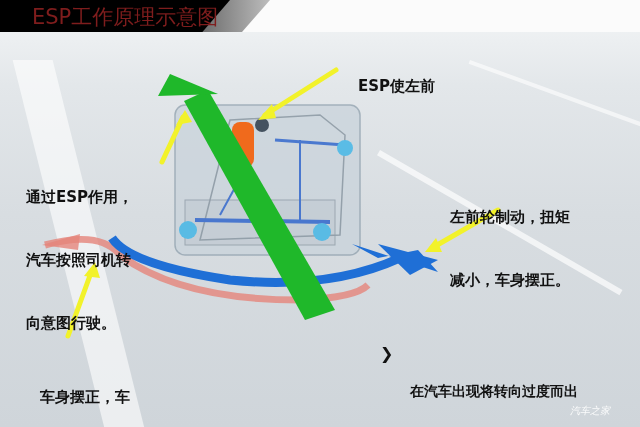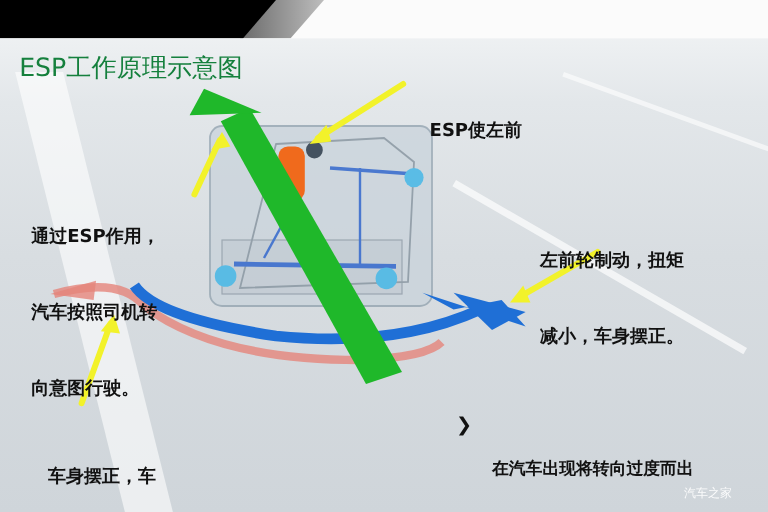--- a/index.html
+++ b/index.html
@@ -5,27 +5,27 @@
   html, body { margin:0; padding:0; }
   body { width:640px; height:427px; overflow:hidden; position:relative;
          font-family:"DejaVu Sans", "Liberation Sans", sans-serif; }
   .scene { position:absolute; left:0; top:0; width:640px; height:427px;
            background: linear-gradient(180deg, #f4f6f7 0%, #e3e7ea 20%, #d8dde1 50%, #cfd5da 100%); overflow:hidden; }
   .header { position:absolute; left:0; top:0; width:640px; height:32px; background:#fbfbfb; }
   .header-black { position:absolute; left:0; top:0; width:230px; height:32px; background:#000;
                   clip-path: polygon(0 0, 100% 0, 88% 100%, 0 100%); }
   .header-grey { position:absolute; left:200px; top:0; width:70px; height:32px; background:linear-gradient(90deg,#6a6a6a,#bdbdbd);
                  clip-path: polygon(40% 0, 100% 0, 60% 100%, 0 100%); }
-  .title { position:absolute; left:16px; top:3px; font-size:21px; color:#15803d; letter-spacing:0px;margin-top:39px; }
+  .title { position:absolute; left:32px; top:3px; font-size:21px; color:#7f1d1d; letter-spacing:0px; }
   .road-line { position:absolute; background:rgba(255,255,255,0.85); }
   .txt { position:absolute; font-size:15px; line-height:21px; color:#111; font-weight:bold; white-space:pre; }
   .txt.small { font-size:14px; line-height:19px; }
   .bullet { position:absolute; left:380px; top:344px; font-size:16px; color:#111; font-weight:bold; }
   svg.overlay { position:absolute; left:0; top:0; }
-  .watermark { position:absolute; left:570px; top:404px; font-size:10px; color:rgba(255,255,255,0.9); }
+  .watermark { position:absolute; left:570px; top:404px; font-size:10px; color:rgba(255,255,255,0.9); font-style:italic; }
 </style>
 </head>
 <body>
 
 <div class="scene">
 
   <div class="road-line" style="left:60px; top:60px; width:40px; height:380px; transform:skewX(14deg); opacity:0.7;"></div>
   <div class="road-line" style="left:380px; top:150px; width:280px; height:6px; transform:rotate(30deg); transform-origin:left top; opacity:0.8;"></div>
   <div class="road-line" style="left:470px; top:60px; width:200px; height:4px; transform:rotate(20deg); transform-origin:left top; opacity:0.7;"></div>
 
@@ -70,21 +70,21 @@
       <line x1="68" y1="336" x2="92" y2="270"></line>
     </g>
     <g fill="#f2f22a">
       <polygon points="258,120 272,104 276,118"></polygon>
       <polygon points="185,110 176,125 192,122"></polygon>
       <polygon points="425,252 436,238 442,252"></polygon>
       <polygon points="95,262 84,276 100,278"></polygon>
     </g>
   </svg>
 
-  <div class="txt" style="left:358px; top:56px;">
+  <div class="txt" style="left:358px; top:34px;">
     <div>ESP使左前</div>
   </div>
 
   <div class="txt" style="left:26px; top:145px;">
     <div>通过ESP作用，</div>
     <div>汽车按照司机转</div>
     <div>向意图行驶。</div>
   </div>
 
   <div class="txt" style="left:450px; top:165px;">

